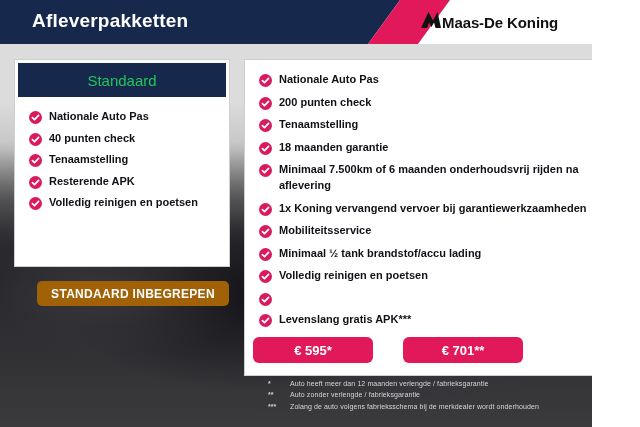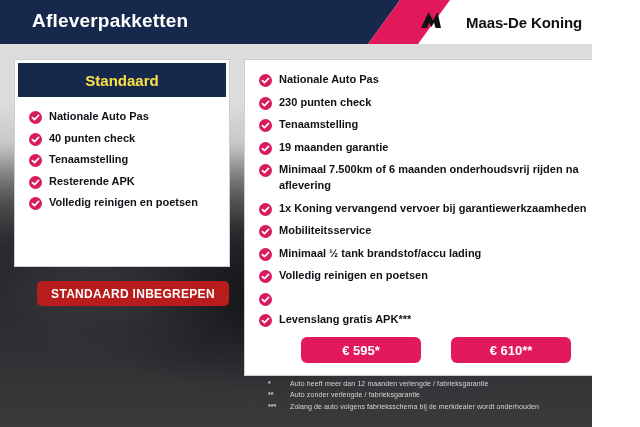--- a/index.html
+++ b/index.html
@@ -77,21 +77,21 @@
     font-size: 19px;
     font-weight: bold;
     color: #ffffff;
     letter-spacing: 0.2px;
   }
   .brand {
     position: absolute;
     left: 420px; top: 11px;
     display: flex;
     align-items: center;
-    gap: 24px;
+    gap: 0;
   }
   .brand-mark { display: block; }
   .brand-name {
     font-size: 15px;
     font-weight: bold;
     color: #111111;
     letter-spacing: -0.1px;
   }
 
   
@@ -105,23 +105,23 @@
 
   .card-head {
     height: 34px;
     background: #16284b;
     display: flex;
     align-items: center;
     justify-content: center;
     margin: 3px 3px 0 3px;
   }
   .card-head-title {
-    color: #fde047;
+    color: #22c55e;
     font-size: 15px;
-    font-weight: bold;
+    font-weight: normal;
   }
 
   .feature-list {
     list-style: none;
     padding: 12px 0 0 0;
     margin: 0 0 0 14px;
   }
   .feature-item {
     display: flex;
     align-items: flex-start;
@@ -138,37 +138,36 @@
     font-size: 11px;
     font-weight: bold;
     color: #111118;
     line-height: 1.42;
   }
 
   .std-btn {
     position: absolute;
     left: 22px; top: 221px;
     width: 192px; height: 25px;
-    background: #b91c1c;
+    background: #a16207;
     border: none;
     border-radius: 5px;
     color: #ffffff;
     font-family: "Liberation Sans", sans-serif;
     font-size: 12px;
     font-weight: bold;
     letter-spacing: 0.3px;
     cursor: pointer;
   }
 
   .price-row {
     position: absolute;
-    left: 0; top: 277px;
+    left: 8px; top: 277px;
     width: 382px;
     display: flex;
-    justify-content: center;
     gap: 30px;
   }
   .price-btn {
     width: 120px; height: 26px;
     background: #e1195b;
     border: none;
     border-radius: 6px;
     color: #ffffff;
     font-family: "Liberation Sans", sans-serif;
     font-size: 13px;
@@ -292,39 +291,39 @@
         </span>
         <span class="feature-text">Nationale Auto Pas</span>
       </li>
       <li class="feature-item">
         <span class="check-icon">
           <svg width="13" height="13" viewBox="0 0 13 13" xmlns="http://www.w3.org/2000/svg">
             <circle cx="6.5" cy="6.5" r="6.5" fill="#d81b5f"></circle>
             <path d="M3.4 6.7 L5.5 8.7 L9.6 4.3" stroke="#ffffff" stroke-width="1.7" fill="none" stroke-linecap="round" stroke-linejoin="round"></path>
           </svg>
         </span>
-        <span class="feature-text">230 punten check</span>
+        <span class="feature-text">200 punten check</span>
       </li>
       <li class="feature-item">
         <span class="check-icon">
           <svg width="13" height="13" viewBox="0 0 13 13" xmlns="http://www.w3.org/2000/svg">
             <circle cx="6.5" cy="6.5" r="6.5" fill="#d81b5f"></circle>
             <path d="M3.4 6.7 L5.5 8.7 L9.6 4.3" stroke="#ffffff" stroke-width="1.7" fill="none" stroke-linecap="round" stroke-linejoin="round"></path>
           </svg>
         </span>
         <span class="feature-text">Tenaamstelling</span>
       </li>
       <li class="feature-item">
         <span class="check-icon">
           <svg width="13" height="13" viewBox="0 0 13 13" xmlns="http://www.w3.org/2000/svg">
             <circle cx="6.5" cy="6.5" r="6.5" fill="#d81b5f"></circle>
             <path d="M3.4 6.7 L5.5 8.7 L9.6 4.3" stroke="#ffffff" stroke-width="1.7" fill="none" stroke-linecap="round" stroke-linejoin="round"></path>
           </svg>
         </span>
-        <span class="feature-text">19 maanden garantie</span>
+        <span class="feature-text">18 maanden garantie</span>
       </li>
       <li class="feature-item">
         <span class="check-icon">
           <svg width="13" height="13" viewBox="0 0 13 13" xmlns="http://www.w3.org/2000/svg">
             <circle cx="6.5" cy="6.5" r="6.5" fill="#d81b5f"></circle>
             <path d="M3.4 6.7 L5.5 8.7 L9.6 4.3" stroke="#ffffff" stroke-width="1.7" fill="none" stroke-linecap="round" stroke-linejoin="round"></path>
           </svg>
         </span>
         <span class="feature-text">Minimaal 7.500km of 6 maanden onderhoudsvrij rijden na aflevering</span>
       </li>
@@ -378,21 +377,21 @@
             <circle cx="6.5" cy="6.5" r="6.5" fill="#d81b5f"></circle>
             <path d="M3.4 6.7 L5.5 8.7 L9.6 4.3" stroke="#ffffff" stroke-width="1.7" fill="none" stroke-linecap="round" stroke-linejoin="round"></path>
           </svg>
         </span>
         <span class="feature-text">Levenslang gratis APK***</span>
       </li>
     </ul>
 
     <div class="price-row">
       <button class="price-btn">€ 595*</button>
-      <button class="price-btn">€ 610**</button>
+      <button class="price-btn">€ 701**</button>
     </div>
   </div>
 
   <div class="footnotes">
     <div class="footnote">
       <span class="fn-mark">*</span>
       <span class="fn-text">Auto heeft meer dan 12 maanden verlengde / fabrieksgarantie</span>
     </div>
     <div class="footnote">
       <span class="fn-mark">**</span>

